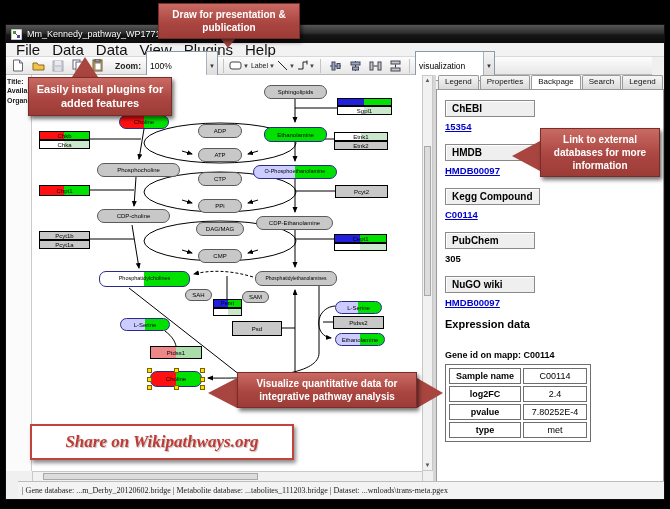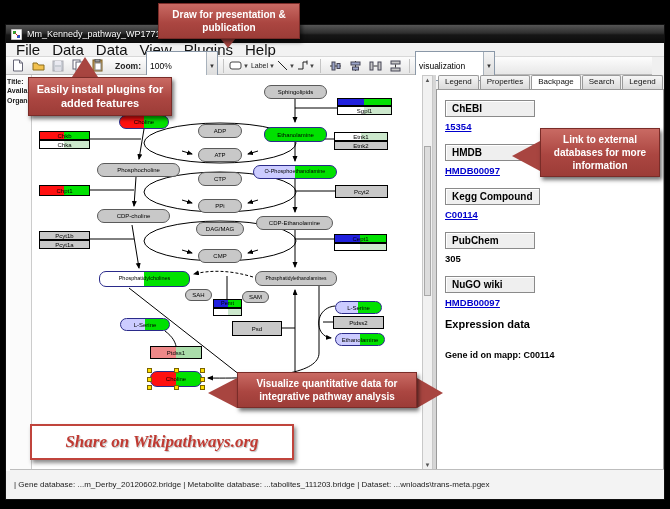--- a/index.html
+++ b/index.html
@@ -36,22 +36,22 @@
        border-right:1px solid #cccccc;padding:2px 1px;overflow:hidden;}
   .leftstrip div{font-size:7px;font-weight:bold;color:#222;line-height:1.35;white-space:nowrap;}
   .canvas{position:absolute;left:26px;top:50px;width:390px;height:396px;background:#fff;overflow:hidden;}
   .vscroll{position:absolute;left:416px;top:50px;width:11px;height:396px;background:#f1f1f1;
        border:1px solid #c8c8c8;}
   .vthumb{position:absolute;left:1px;top:70px;width:7px;height:150px;background:#dcdcdc;border:1px solid #a8a8a8;}
   .sarrow{position:absolute;font-size:6px;color:#555;width:100%;text-align:center;line-height:9px;}
   .hscroll{position:absolute;left:26px;top:446px;width:391px;height:11px;background:#f1f1f1;border:1px solid #c8c8c8;}
   .hthumb{position:absolute;left:10px;top:1px;width:215px;height:7px;background:#dcdcdc;border:1px solid #a8a8a8;}
   .splitter{position:absolute;left:427px;top:50px;width:3px;height:408px;background:#d6d6d6;}
-  .statusbar{position:absolute;left:4px;bottom:0;right:0;height:30px;background:#f3f3f3;
-       border-top:1px solid #bdbdbd;display:flex;align-items:center;}
+  .statusbar{position:absolute;left:12px;bottom:0;right:0;height:18px;background:#f3f3f3;
+       border-top:1px solid #bdbdbd;display:flex;align-items:center;font-family:Liberation Serif, serif;}
   .statusbar span{font-size:8px;color:#1a1a1a;padding-left:4px;white-space:nowrap;}
 
   
   .panel{position:absolute;left:430px;top:50px;width:228px;height:408px;}
   .tabs{display:flex;gap:1px;height:14px;padding-left:2px;}
   .tab{font-size:8px;color:#111;padding:1px 6px 0;background:linear-gradient(#f6f6f6,#dadada);
        border:1px solid #9a9a9a;border-bottom:none;border-radius:2px 2px 0 0;white-space:nowrap;}
   .tab.active{background:#fff;z-index:3;position:relative;}
   .panelbody{position:absolute;left:0;top:14px;right:0;bottom:0;background:#fff;
        border:1px solid #9a9a9a;padding:8px 4px 0 8px;overflow:hidden;}
@@ -325,20 +325,42 @@
     <div class="panelbody">
       <div id="sections">
           <div class="section"><div class="sec-hdr">ChEBI</div><div class="sec-val link">15354</div></div>
           <div class="section"><div class="sec-hdr">HMDB</div><div class="sec-val link">HMDB00097</div></div>
           <div class="section"><div class="sec-hdr">Kegg Compound</div><div class="sec-val link">C00114</div></div>
           <div class="section"><div class="sec-hdr">PubChem</div><div class="sec-val">305</div></div>
           <div class="section"><div class="sec-hdr">NuGO wiki</div><div class="sec-val link">HMDB00097</div></div>
         </div>
       <div class="exp-head">Expression data</div>
       <div class="geneid">Gene id on mapp: C00114</div>
+      <div class="exp-table-wrap">
+        <table class="exp-table">
+            <tbody id="exptable">
+              <tr>
+                <td>Sample name</td>
+                <td>C00114</td>
+              </tr>
+              <tr>
+                <td>log2FC</td>
+                <td>2.4</td>
+              </tr>
+              <tr>
+                <td>pvalue</td>
+                <td>7.80252E-4</td>
+              </tr>
+              <tr>
+                <td>type</td>
+                <td>met</td>
+              </tr>
+            </tbody>
+          </table>
+      </div>
     </div>
   </div>
 
   <div class="statusbar">
     <span>| Gene database: ...m_Derby_20120602.bridge | Metabolite database: ...tabolites_111203.bridge | Dataset: ...wnloads\trans-meta.pgex</span>
   </div>
 </div>
 
 <div class="callout" style="left:158px;top:3px;width:142px;">Draw for presentation &amp; publication</div>
 <div class="arr" style="left:216px;top:33px;border-left:12px solid transparent;border-right:12px solid transparent;border-top:15px solid #a84540;"></div>

